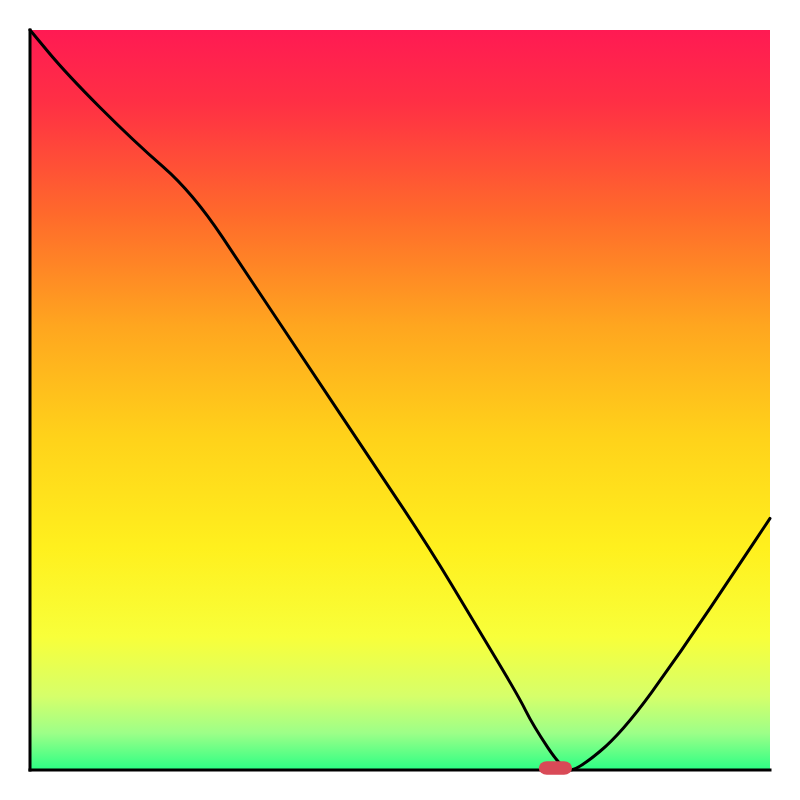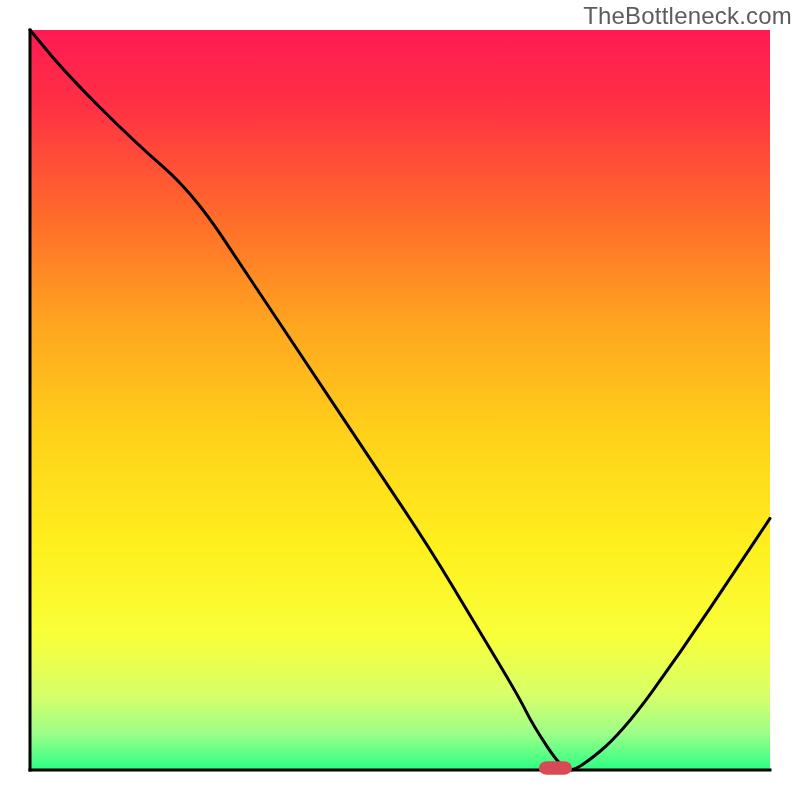--- a/index.html
+++ b/index.html
@@ -31,21 +31,20 @@
     left: 0;
     top: 0;
     width: 800px;
     height: 800px;
   }
 </style>
 </head>
 <body>
 
 <div class="chart-container">
-  <div class="watermark">TheBottleneck.com</div>
   <svg class="plot" viewBox="0 0 800 800">
     <defs>
       <linearGradient id="bg-grad" x1="0" y1="0" x2="0" y2="1">
           <stop offset="0%" stop-color="#ff1a53"></stop>
           <stop offset="10%" stop-color="#ff3044"></stop>
           <stop offset="25%" stop-color="#ff6a2b"></stop>
           <stop offset="40%" stop-color="#ffa61f"></stop>
           <stop offset="55.00000000000001%" stop-color="#ffd21a"></stop>
           <stop offset="70%" stop-color="#fff01e"></stop>
           <stop offset="82%" stop-color="#f8ff3a"></stop>

